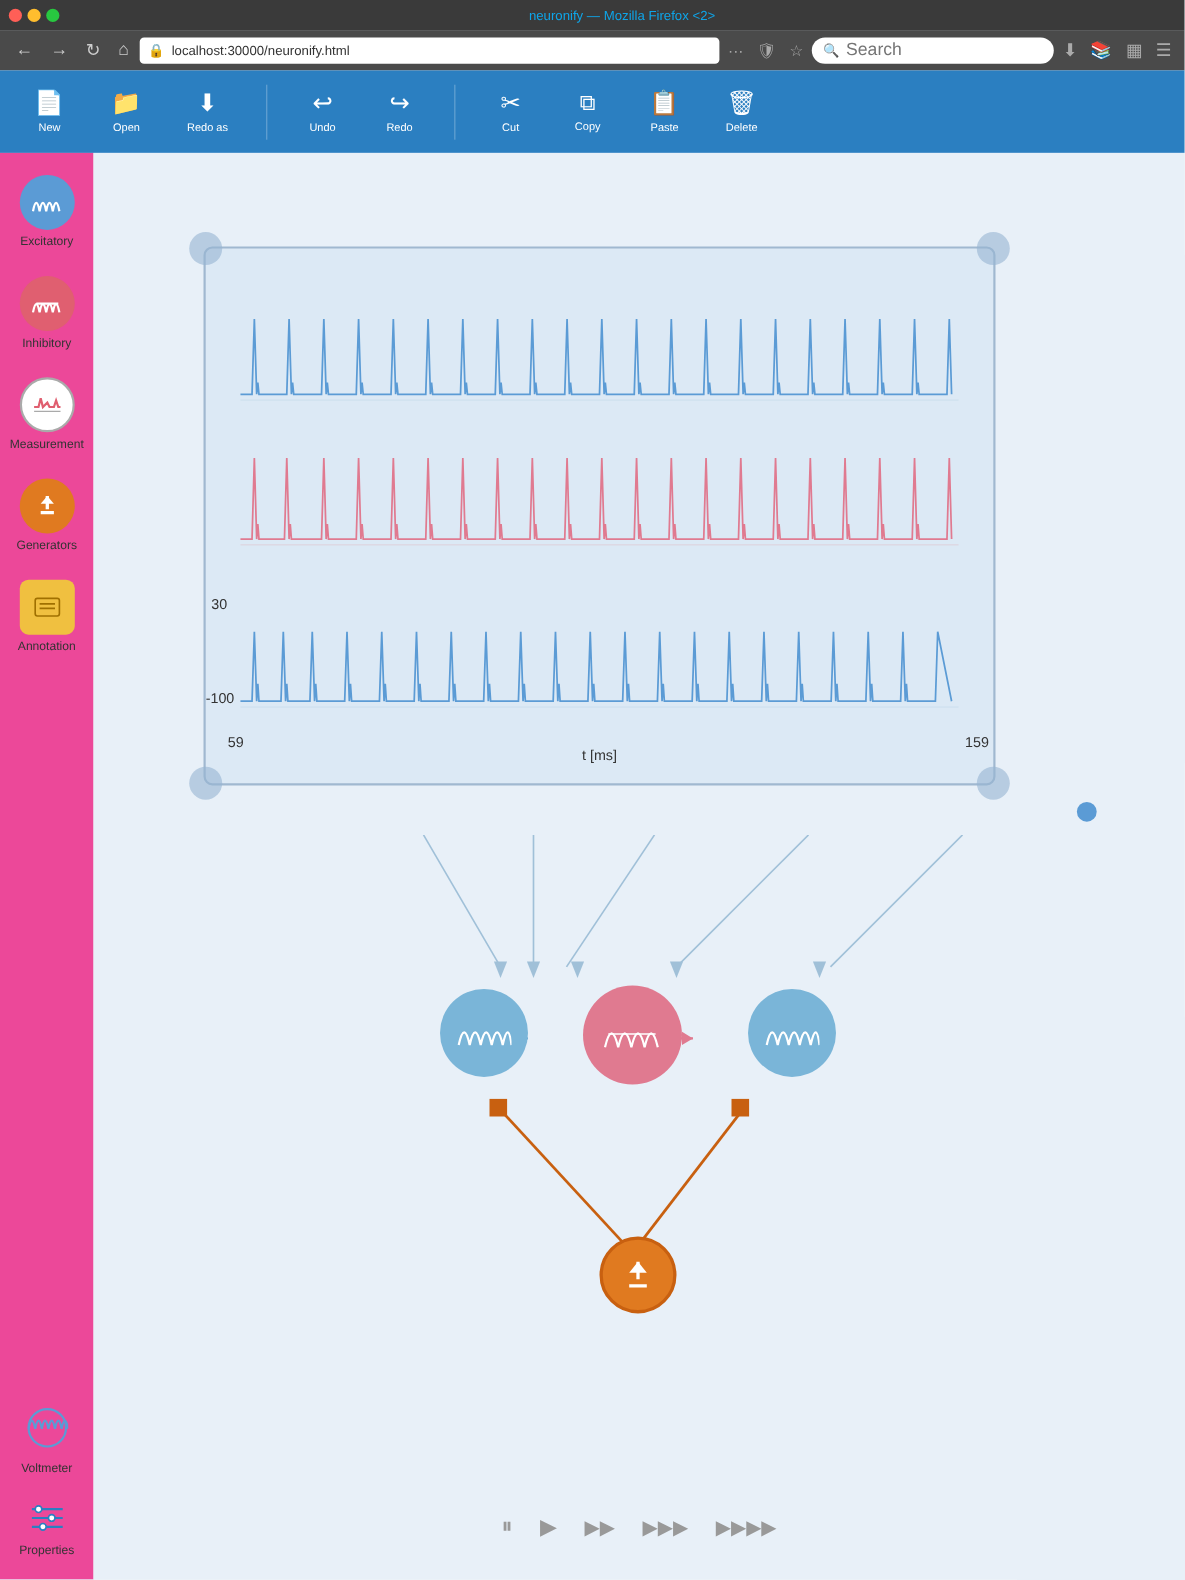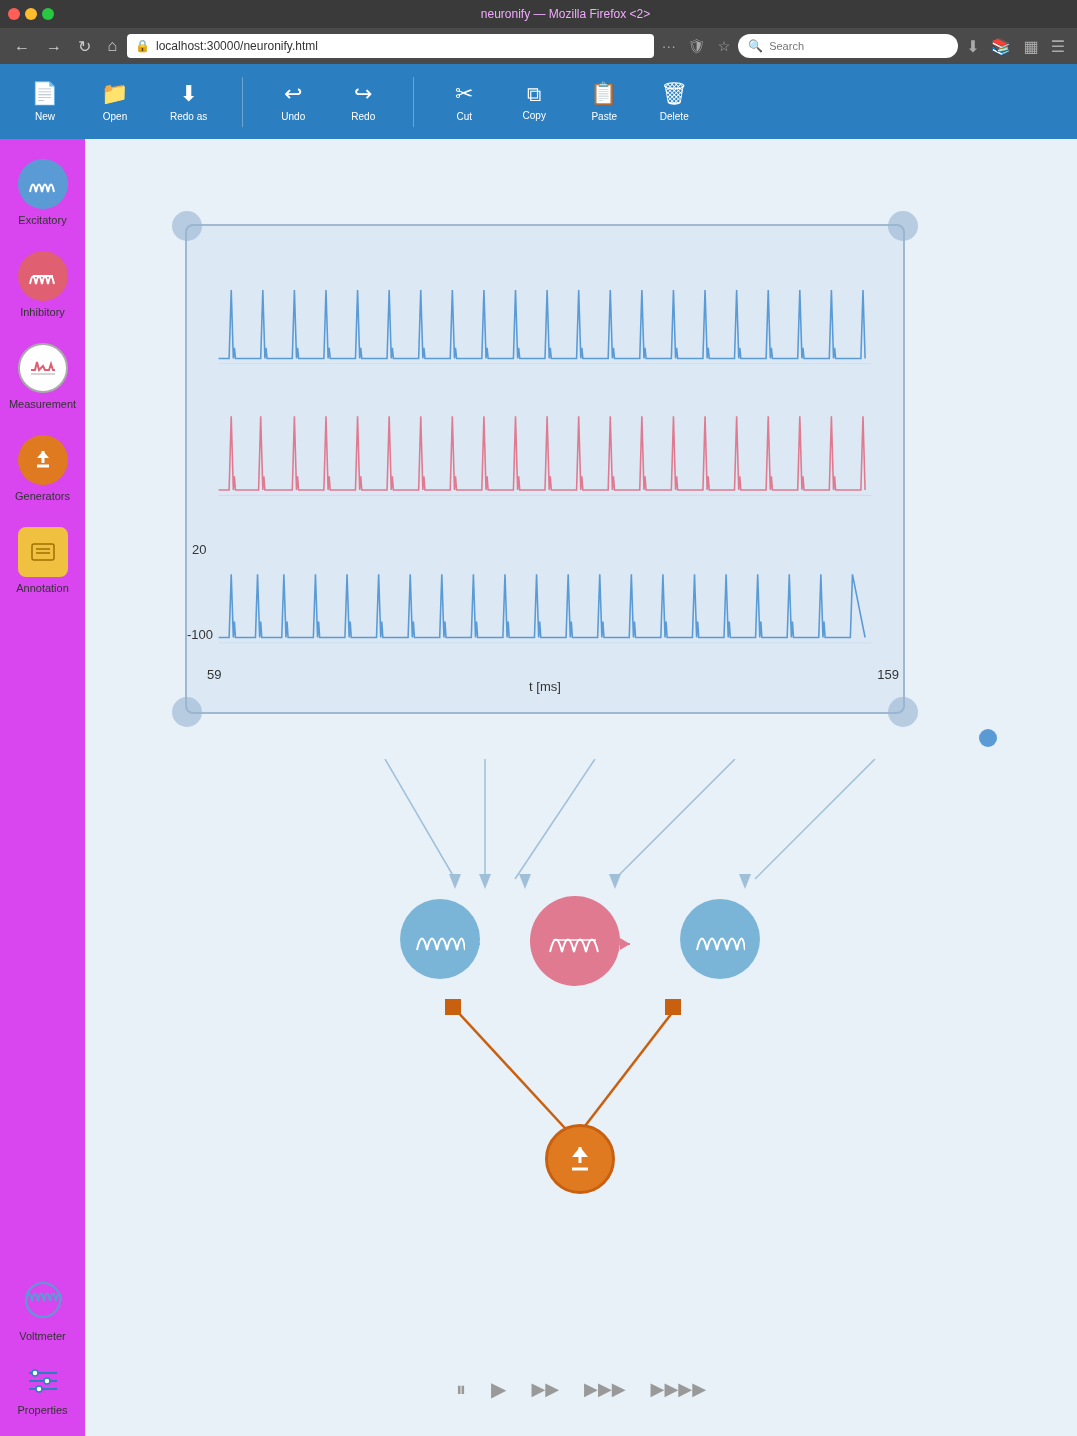--- a/index.html
+++ b/index.html
@@ -5,44 +5,44 @@
     * { box-sizing: border-box; margin: 0; padding: 0; }
     body { font-family: Arial, sans-serif; background: #f0f4f8; width: 1077px; height: 1436px; overflow: hidden; }
 
     
     .browser-chrome { background: #3a3a3a; height: 28px; display: flex; align-items: center; padding: 0 8px; gap: 8px; }
     .browser-dots { display: flex; gap: 5px; }
     .browser-dot { width: 12px; height: 12px; border-radius: 50%; }
     .dot-red { background: #ff5f57; }
     .dot-yellow { background: #ffbd2e; }
     .dot-green { background: #28c840; }
-    .browser-title { color: #f0abfc; font-size: 12px; flex: 1; text-align: center; }
+    .browser-title { color: #0ea5e9; font-size: 12px; flex: 1; text-align: center; }
 
     
     .nav-bar { background: #4a4a4a; height: 36px; display: flex; align-items: center; padding: 0 8px; gap: 4px; }
     .nav-btn { background: none; border: none; color: #ccc; font-size: 16px; cursor: pointer; padding: 4px 6px; border-radius: 3px; }
     .url-bar { background: white; border-radius: 4px; height: 24px; display: flex; align-items: center; padding: 0 8px; flex: 1; font-size: 12px; color: #333; gap: 6px; }
     .url-text { font-size: 12px; color: #333; }
     .nav-actions { display: flex; gap: 4px; }
     .nav-action-btn { background: none; border: none; color: #aaa; font-size: 14px; cursor: pointer; padding: 4px; }
     .search-bar { background: white; border-radius: 15px; height: 24px; display: flex; align-items: center; padding: 0 10px; gap: 6px; width: 220px; }
-    .search-bar input { border: none; outline: none; font-size: 11px; width: 100%; }
+    .search-bar input { border: none; outline: none; font-size: 16px; width: 100%; }
 
     
     .toolbar { background: #2b7fc1; height: 75px; display: flex; align-items: center; padding: 0 20px; gap: 20px; }
     .toolbar-btn { background: none; border: none; color: white; cursor: pointer; display: flex; flex-direction: column; align-items: center; gap: 4px; padding: 6px 10px; border-radius: 4px; min-width: 50px; }
     .toolbar-btn-label { font-size: 10px; color: white; }
     .toolbar-icon { font-size: 22px; color: white; }
     .toolbar-separator { width: 1px; height: 50px; background: rgba(255,255,255,0.3); margin: 0 5px; }
 
     
     .main-layout { display: flex; height: calc(1436px - 28px - 36px - 75px); }
 
     
-    .sidebar { background: #d946ef; width: 85px; display: flex; flex-direction: column; align-items: center; padding: 15px 0; gap: 15px; }
+    .sidebar { background: #ec4899; width: 85px; display: flex; flex-direction: column; align-items: center; padding: 15px 0; gap: 15px; }
     .sidebar-item { display: flex; flex-direction: column; align-items: center; gap: 5px; cursor: pointer; padding: 5px; border-radius: 6px; width: 75px; }
     .sidebar-icon { width: 50px; height: 50px; border-radius: 50%; display: flex; align-items: center; justify-content: center; font-size: 18px; }
     .sidebar-label { font-size: 11px; color: #333; text-align: center; }
     .icon-excitatory { background: #5b9bd5; }
     .icon-inhibitory { background: #e05f70; }
     .icon-measurement { background: white; border: 2px solid #ccc; }
     .icon-generators { background: #e07a20; }
     .icon-annotation { background: #f0c040; }
 
     .sidebar-bottom { margin-top: auto; }
@@ -251,21 +251,21 @@
 
   <div class="canvas-area">
 
     <div class="oscilloscope">
       <div class="handle handle-tl"></div>
       <div class="handle handle-tr"></div>
       <div class="handle handle-bl"></div>
       <div class="handle handle-br"></div>
 
       
-      <div class="axis-label axis-50">20</div>
+      <div class="axis-label axis-50">30</div>
       <div class="axis-label axis-minus100">-100</div>
       <div class="axis-label axis-t">t [ms]</div>
       <div class="axis-label axis-59">59</div>
       <div class="axis-label axis-159">159</div>
 
       
       <svg class="chart-svg" viewBox="0 0 680 460">
 
         <g transform="translate(30, 30)">
           <line x1="0" y1="100" x2="620" y2="100" stroke="#c0d8e8" stroke-width="0.5"></line>

